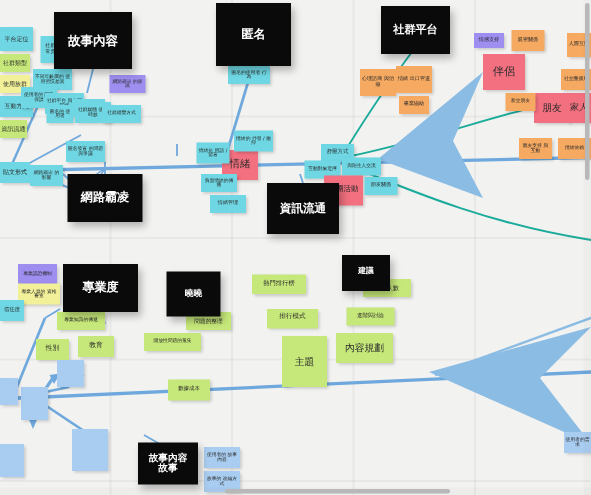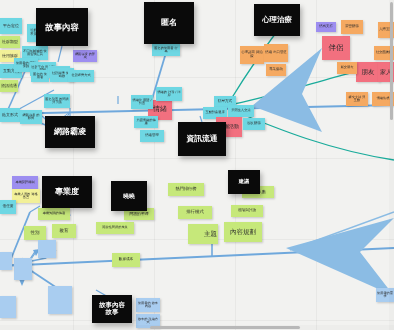--- a/index.html
+++ b/index.html
@@ -255,21 +255,21 @@
       </div>
       <div class="note sh" style="left: 112px; top: 253px; width: 28px; height: 14px; background: rgb(198, 232, 122); font-size: 3.6px;">
         <span>數據成本</span>
       </div>
       <div class="note sh" style="left: 168px; top: 183px; width: 36px; height: 13px; background: rgb(198, 232, 122); font-size: 4.2px;">
         <span>熱門排行榜</span>
       </div>
       <div class="note sh" style="left: 178px; top: 206px; width: 34px; height: 13px; background: rgb(198, 232, 122); font-size: 4.4px;">
         <span>排行模式</span>
       </div>
-      <div class="note sh" style="left: 188px; top: 224px; width: 30px; height: 20px; background: rgb(198, 232, 122); font-size: 6.5px; justify-content: flex-end;">
+      <div class="note sh" style="left: 188px; top: 224px; width: 30px; height: 34px; background: rgb(198, 232, 122); font-size: 6.5px;">
         <span>主題</span>
       </div>
       <div class="note sh" style="left: 242px; top: 186px; width: 32px; height: 12px; background: rgb(198, 232, 122); font-size: 4px;">
         <span>參與人數</span>
       </div>
       <div class="note sh" style="left: 231px; top: 205px; width: 32px; height: 12px; background: rgb(198, 232, 122); font-size: 3.6px;">
         <span>進階與討論</span>
       </div>
       <div class="note sh" style="left: 224px; top: 222px; width: 38px; height: 20px; background: rgb(198, 232, 122); font-size: 6.5px;">
         <span>內容規劃</span>
@@ -298,21 +298,21 @@
       <div class="note sh" style="left: 0px; top: 296px; width: 16px; height: 22px; background: rgb(169, 205, 240); font-size: 3px;">
         <span></span>
       </div>
       <div class="note black" style="left: 36px; top: 8px; width: 52px; height: 38px; font-size: 8.3871px;">
         <span style="white-space: pre-line;">故事內容</span>
       </div>
       <div class="note black" style="left: 144px; top: 2px; width: 50px; height: 42px; font-size: 8.06452px;">
         <span style="white-space: pre-line;">匿名</span>
       </div>
       <div class="note black" style="left: 254px; top: 4px; width: 46px; height: 32px; font-size: 7.41935px;">
-        <span style="white-space: pre-line;">心理治療</span>
+        <span style="white-space: pre-line;">社群平台</span>
       </div>
       <div class="note black" style="left: 45px; top: 116px; width: 50px; height: 32px; font-size: 8.06452px;">
         <span style="white-space: pre-line;">網路霸凌</span>
       </div>
       <div class="note black" style="left: 178px; top: 122px; width: 48px; height: 34px; font-size: 7.74194px;">
         <span style="white-space: pre-line;">資訊流通</span>
       </div>
       <div class="note black" style="left: 42px; top: 176px; width: 50px; height: 32px; font-size: 8.06452px;">
         <span style="white-space: pre-line;">專業度</span>
       </div>

